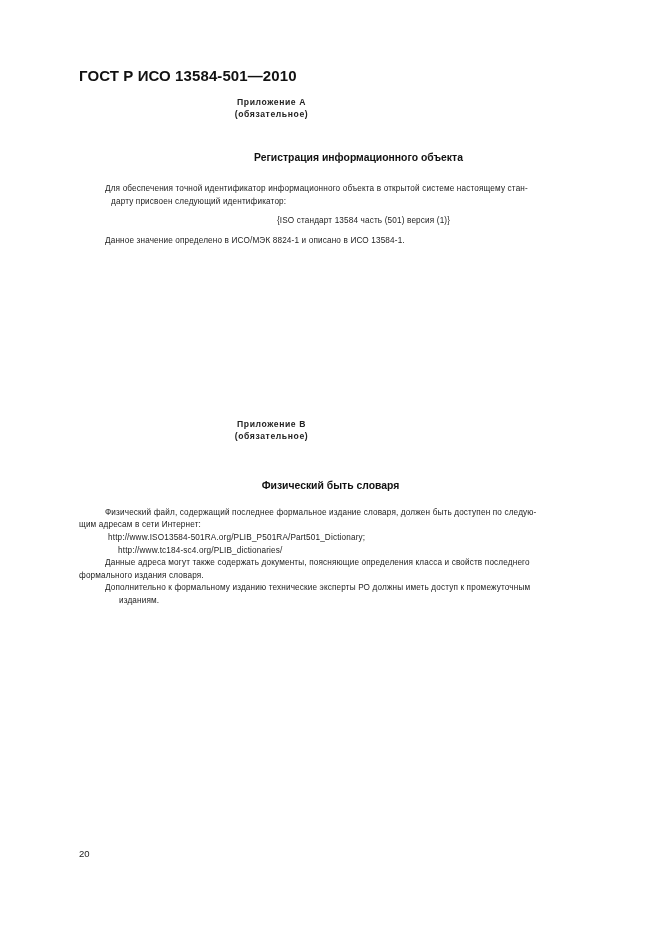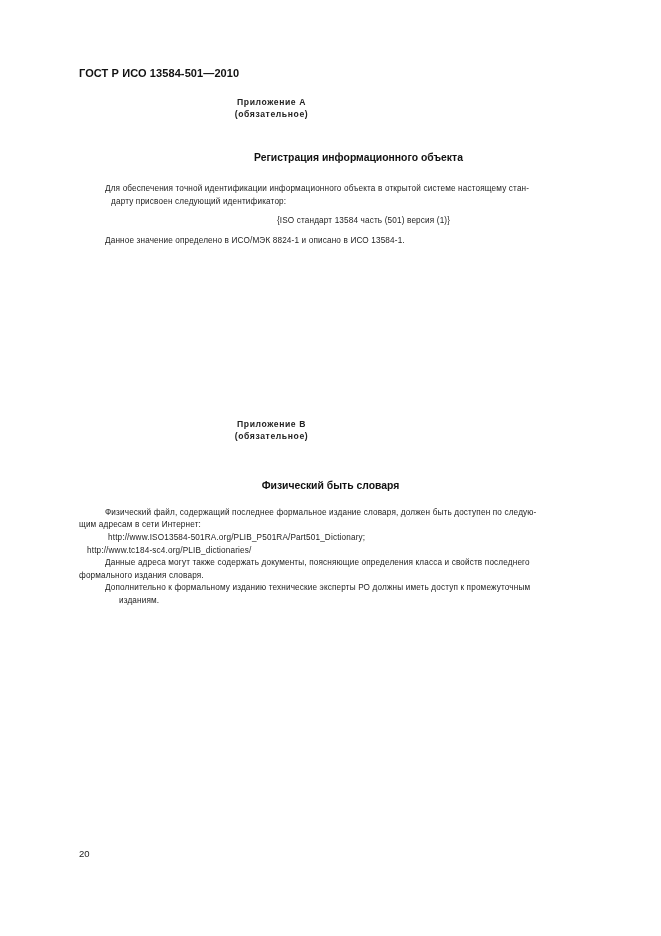--- a/index.html
+++ b/index.html
@@ -12,21 +12,21 @@
       height: 936px;
       position: relative;
       overflow: hidden;
       font-family: "Liberation Sans", "DejaVu Sans", sans-serif;
       color: #1a1a1a;
     }
     .abs { position: absolute; }
     .header {
       left: 79px;
       top: 67px;
-      font-size: 11px;
+      font-size: 15px;
       font-weight: bold;
       letter-spacing: 0.1px;
       color: #111;
     }
     .annex-title {
       left: 0;
       width: 543px;
       text-align: center;
       font-size: 8.6px;
       font-weight: bold;
@@ -67,37 +67,37 @@
 </head>
 <body>
 
 <div class="abs header">ГОСТ Р ИСО 13584-501—2010</div>
 
 <div class="abs annex-title" style="top:96px;">Приложение А</div>
 <div class="abs annex-title" style="top:108px;">(обязательное)</div>
 
 <div class="abs section-title" style="top:152px;padding-left:28px;">Регистрация информационного объекта</div>
 
-<div class="abs para" style="left:105px; top:183px;">Для обеспечения точной идентификации информационного объекта в открытой системе настоящему стан-</div>
+<div class="abs para" style="left:105px; top:183px;">Для обеспечения точной идентификатор информационного объекта в открытой системе настоящему стан-</div>
 <div class="abs para" style="left:79px; top:196px;margin-left:32px;">дарту присвоен следующий идентификатор:</div>
 
 <div class="abs center-line" style="top:216px;padding-left:33px;">{ISO стандарт 13584 часть (501) версия (1)}</div>
 
 <div class="abs para" style="left:105px; top:235px;">Данное значение определено в ИСО/МЭК 8824-1 и описано в ИСО 13584-1.</div>
 
 <div class="abs annex-title" style="top:418px;">Приложение В</div>
 <div class="abs annex-title" style="top:430px;">(обязательное)</div>
 
 <div class="abs section-title" style="top:480px;">Физический быть словаря</div>
 
 <div class="abs para" style="left:105px; top:507px;">Физический файл, содержащий последнее формальное издание словаря, должен быть доступен по следую-</div>
 <div class="abs para" style="left:79px; top:519px;">щим адресам в сети Интернет:</div>
 
 <div class="abs para" style="left:108px; top:532px;">http://www.ISO13584-501RA.org/PLIB_P501RA/Part501_Dictionary;</div>
-<div class="abs para" style="left:87px; top:545px;">http://www.tc184-sc4.org/PLIB_dictionaries/</div>
+<div class="abs para" style="left:118px; top:545px;">http://www.tc184-sc4.org/PLIB_dictionaries/</div>
 
 <div class="abs para" style="left:105px; top:557px;">Данные адреса могут также содержать документы, поясняющие определения класса и свойств последнего</div>
 <div class="abs para" style="left:79px; top:570px;">формального издания словаря.</div>
 
 <div class="abs para" style="left:105px; top:582px;">Дополнительно к формальному изданию технические эксперты РО должны иметь доступ к промежуточным</div>
 <div class="abs para" style="left:79px; top:595px;padding-left:40px;">изданиям.</div>
 
 <div class="abs page-num">20</div>
 
 </body></html>

